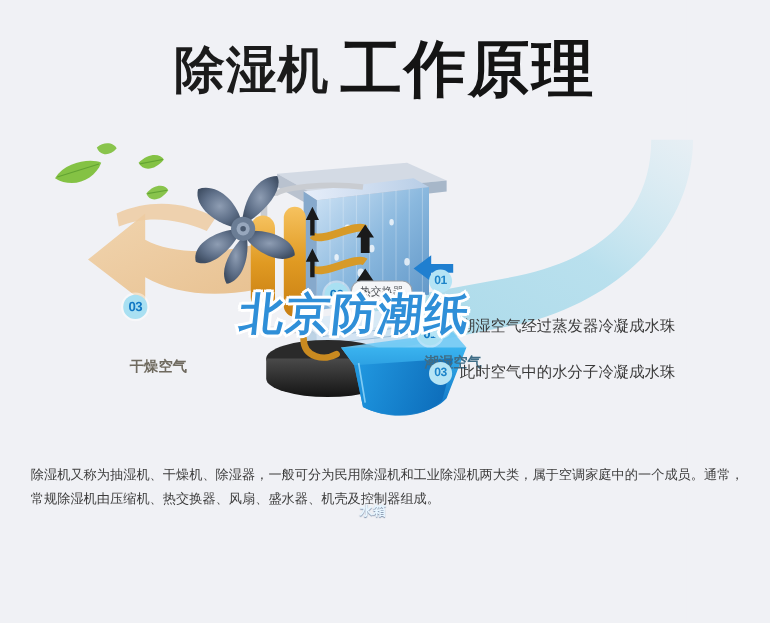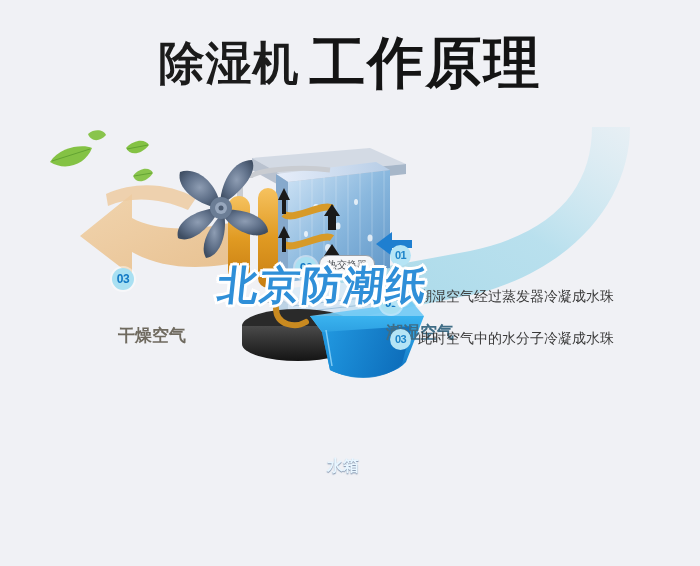--- a/index.html
+++ b/index.html
@@ -117,27 +117,27 @@
     font-family: "Liberation Sans", sans-serif;
     display: flex;
     align-items: center;
     justify-content: center;
     letter-spacing: -0.5px;
     box-shadow: 0 0 0 2px rgba(255,255,255,0.45);
   }
   .diag-label {
     position: absolute;
     font-family: "DejaVu Sans", "Liberation Sans", sans-serif;
-    font-size: 17px;
+    font-size: 13px;
     font-weight: bold;
     white-space: nowrap;
   }
   .lbl-dry    { color: #6f6a5f; left: 118px; top: 214px; }
   .lbl-humid  { color: #3f6d86; left: 386px; top: 211px; }
-  .lbl-tank   { color: #e8f6ff; left: 327px; top: 346px; font-size: 16px;
+  .lbl-tank   { color: #e8f6ff; left: 327px; top: 346px; font-size: 12px;
                 text-shadow: 0 1px 1px rgba(0,40,90,.5); }
 
   .badge-03-diag { left: 112px; top: 158px; }
   .badge-02-diag { left: 295px; top: 147px; }
   .badge-01-diag { left: 380px; top: 182px; }
 
   
   .callout {
     position: absolute;
     left: 319px;
@@ -440,14 +440,17 @@
       <div class="step-text">潮湿空气经过蒸发器冷凝成水珠</div>
     </div>
     <div class="step-row">
       <div class="step-badge">03</div>
       <div class="step-text">此时空气中的水分子冷凝成水珠</div>
     </div>
   </div>
 
   <div class="watermark">北京防潮纸</div>
 
+  <div class="copy copy-1">
+    <p>除湿机又称为抽湿机、干燥机、除湿器，一般可分为民用除湿机和工业除湿机两大类，属于空调家庭中的一个成员。通常，常规除湿机由压缩机、热交换器、风扇、盛水器、机壳及控制器组成。</p>
+  </div>
 
 </div>
 
 </body></html>

